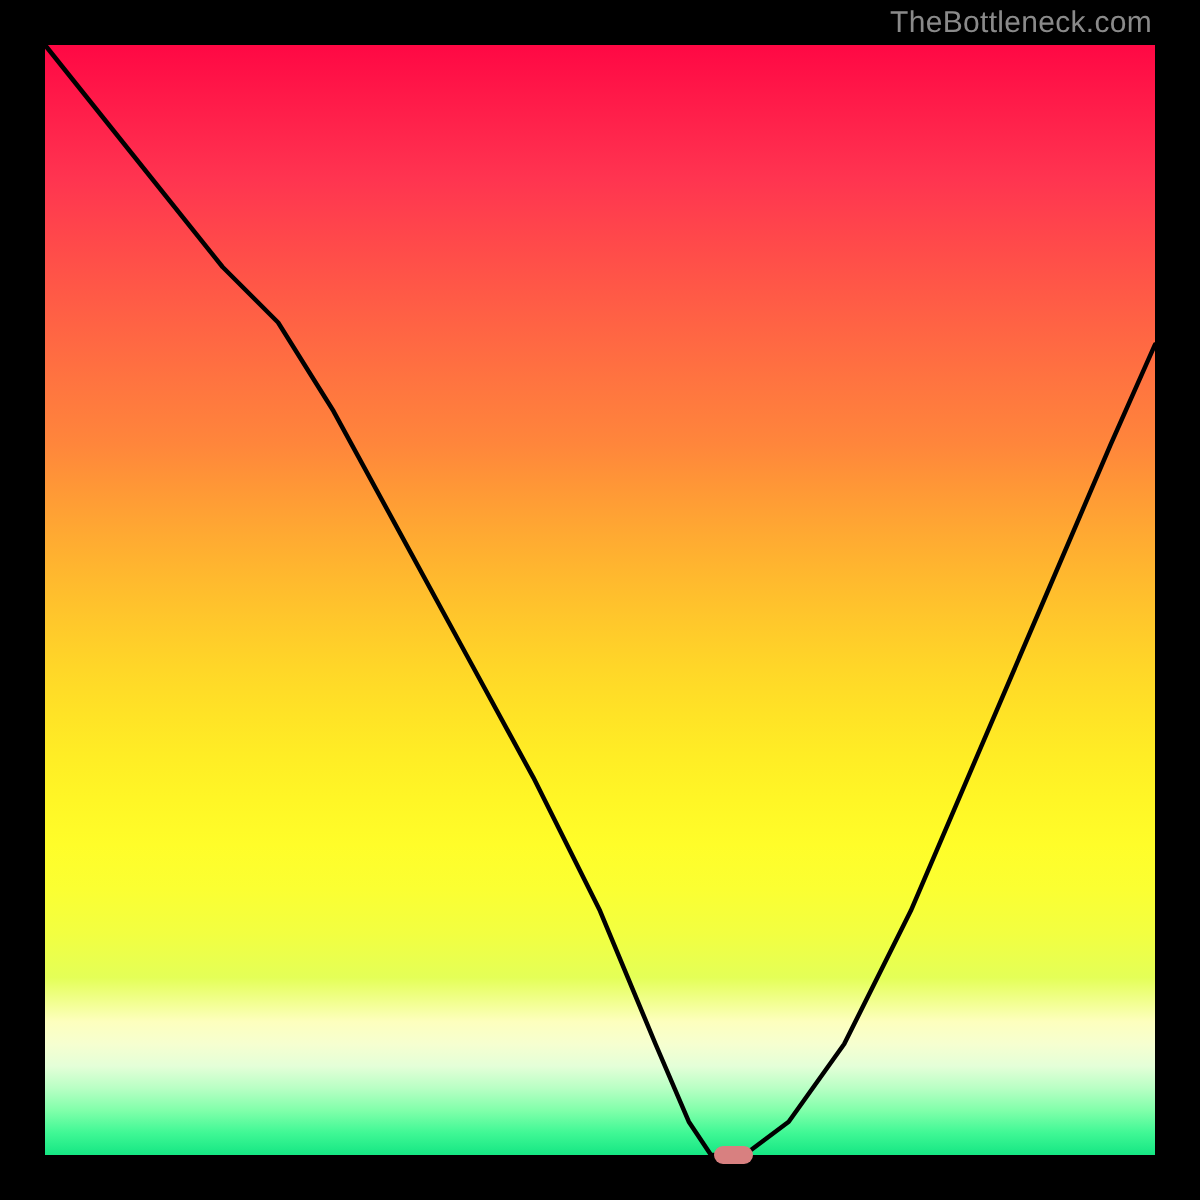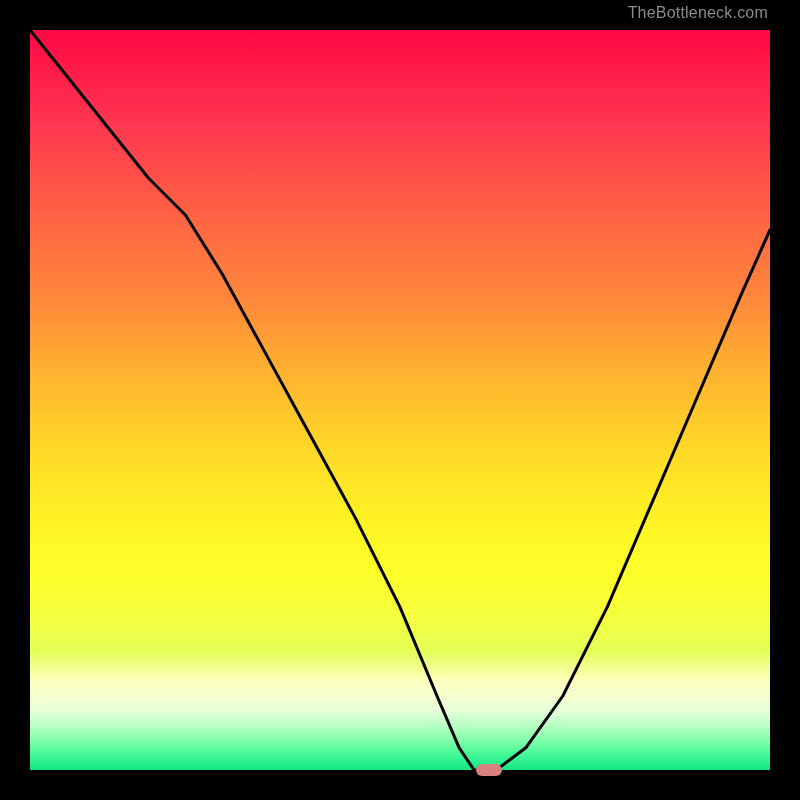--- a/index.html
+++ b/index.html
@@ -49,21 +49,21 @@
       #80ffaa 96%,
       #40f895 98%,
       #15e683 100%
     );
   }
   .watermark {
     position: absolute;
     top: 4px;
     right: 32px;
     font-family: Arial, Helvetica, sans-serif;
-    font-size: 16px;
+    font-size: 20px;
     font-weight: 500;
     color: #8a8a8a;
     letter-spacing: 0.2px;
   }
   svg.curve {
     position: absolute;
     left: 0;
     top: 0;
     width: 740px;
     height: 740px;

